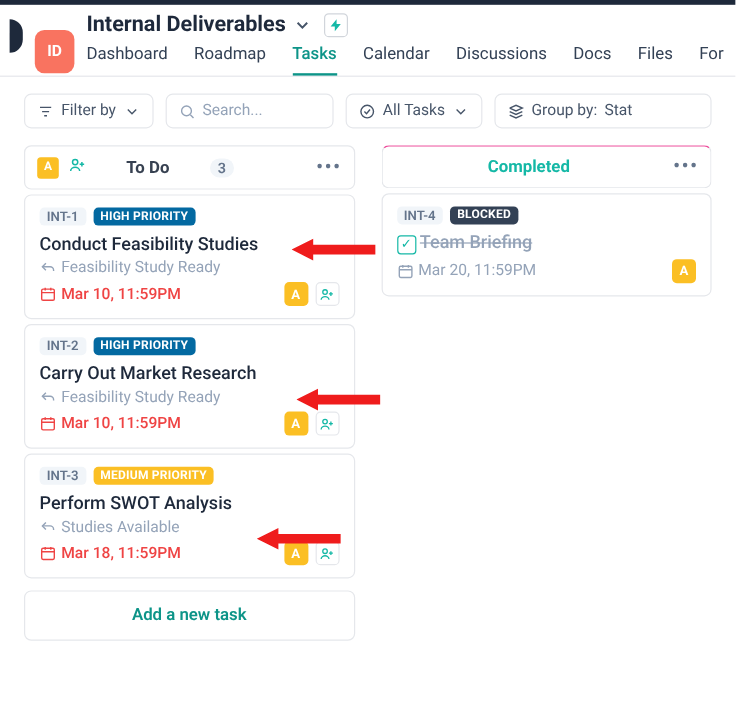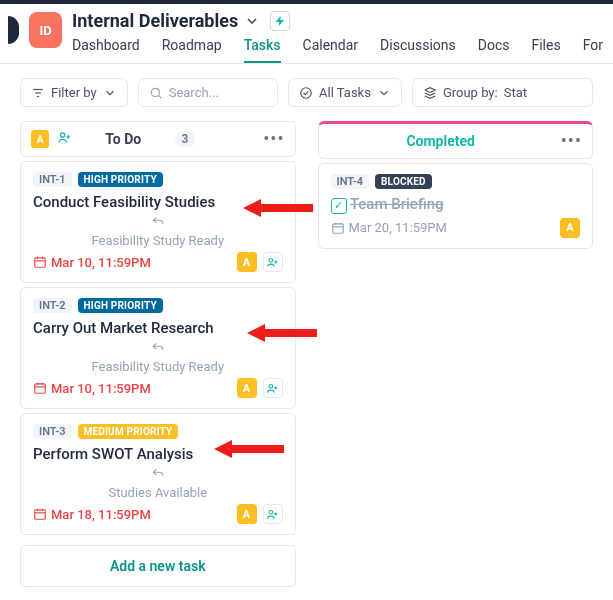--- a/index.html
+++ b/index.html
@@ -1,52 +1,52 @@
 <!DOCTYPE html>
 <html><head>
 <meta charset="utf-8">
 <style>
   * { box-sizing: border-box; margin: 0; padding: 0; }
   body { font-family: -apple-system, BlinkMacSystemFont, "Segoe UI", Roboto, sans-serif; font-size: 14px; color: #1e293b; background: #fff; width: 613px; height: 600px; overflow: hidden; position: relative; }
   .topbar { border-top: 4px solid #1e293b; border-bottom: 1px solid #e5e7eb; padding: 6px 10px 0 8px; display: flex; align-items: flex-start; gap: 10px; }
   .circle-dark { width: 12px; height: 28px; background: #1e293b; border-radius: 0 14px 14px 0; margin-top: 6px; }
-  .proj-icon { width: 36px; height: 36px; background: #f97360; border-radius: 8px; display: flex; align-items: center; justify-content: center; color: #fff; font-weight: 700; font-size: 13px; margin-top: 2px; }
+  .proj-icon { width: 36px; height: 36px; background: #f97360; border-radius: 8px; display: flex; align-items: center; justify-content: center; color: #fff; font-weight: 700; font-size: 13px; margin-top: 15px; }
   .proj-head { flex: 1; }
   .proj-title-row { display: flex; align-items: center; gap: 6px; }
   .proj-title { font-size: 18px; font-weight: 700; }
   .chev { width: 16px; height: 16px; }
   .bolt-box { width: 20px; height: 20px; border: 1px solid #d1d5db; border-radius: 4px; display: flex; align-items: center; justify-content: center; margin-left: 4px; }
   .tabs { display: flex; gap: 22px; margin-top: 6px; font-size: 14px; color: #334155; }
   .tab { padding-bottom: 8px; cursor: pointer; white-space: nowrap; }
   .tab.active { color: #0d9488; border-bottom: 2px solid #0d9488; font-weight: 500; }
   .toolbar { display: flex; gap: 10px; padding: 14px 20px 14px 20px; }
   .group-left { display: flex; gap: 10px; width: 258px; }
   .group-right { display: flex; gap: 10px; flex: 1; }
   .btn { border: 1px solid #e5e7eb; border-radius: 6px; background: #fff; display: flex; align-items: center; gap: 6px; padding: 6px 10px; font-size: 13px; color: #475569; cursor: pointer; white-space: nowrap; }
   .search-box { flex: 1; display: flex; align-items: center; gap: 6px; border: 1px solid #e5e7eb; border-radius: 6px; padding: 6px 10px; font-size: 13px; color: #94a3b8; }
   .board { display: flex; gap: 22px; padding: 0 20px; align-items: flex-start; }
   .col { width: 276px; }
   .col-head { border: 1px solid #e5e7eb; border-radius: 6px; padding: 8px 10px; display: flex; align-items: center; gap: 8px; background: #fff; position: relative; }
-  .col-head.completed { border-top: 3px solid #ec4899; }
+  .col-head.completed { border-top: 1px solid #ec4899; }
   .mini-icon { width: 18px; height: 18px; border-radius: 3px; display: flex; align-items: center; justify-content: center; font-weight: 700; font-size: 10px; }
   .mini-a { background: #fbbf24; color: #fff; }
   .mini-user { color: #14b8a6; font-size: 13px; }
   .col-title { font-weight: 700; color: #374151; flex: 1; text-align: center; }
   .col-title.teal { color: #14b8a6; }
   .count-badge { background: #f1f5f9; color: #64748b; border-radius: 10px; padding: 1px 7px; font-size: 12px; font-weight: 600; }
   .dots { font-size: 18px; color: #64748b; letter-spacing: 1px; line-height: 1; cursor: pointer; }
   .card { border: 1px solid #e5e7eb; border-radius: 6px; padding: 10px 12px; margin-top: 4px; background: #fff; position: relative; }
   .tag-row { display: flex; align-items: center; gap: 6px; margin-bottom: 6px; }
   .int-tag { background: #f1f5f9; color: #64748b; border-radius: 4px; padding: 1px 6px; font-size: 11px; font-weight: 600; }
   .pri-tag { border-radius: 4px; padding: 2px 6px; font-size: 10px; font-weight: 700; color: #fff; letter-spacing: 0.2px; }
   .pri-high { background: #0369a1; }
   .pri-med { background: #fbbf24; }
   .pri-blocked { background: #334155; }
   .card-title { font-size: 15px; font-weight: 500; color: #1e293b; margin-bottom: 4px; }
-  .sub { color: #94a3b8; font-size: 13px; display: flex; align-items: center; gap: 4px; margin-bottom: 2px; flex-direction: column; }
+  .sub { color: #94a3b8; font-size: 13px; display: flex; align-items: center; gap: 4px; margin-bottom: 2px; }
   .card-foot { display: flex; align-items: center; justify-content: space-between; margin-top: 4px; }
   .due { color: #ef4444; font-size: 13px; display: flex; align-items: center; gap: 4px; font-weight: 500; }
   .due.gray { color: #94a3b8; font-weight: 400; }
   .avatars { display: flex; gap: 6px; }
   .mini-box { width: 20px; height: 20px; border-radius: 4px; border: 1px solid #e5e7eb; display: flex; align-items: center; justify-content: center; font-size: 11px; }
   .add-task { border: 1px solid #e5e7eb; border-radius: 6px; padding: 12px; margin-top: 10px; text-align: center; color: #0d9488; font-weight: 600; font-size: 14px; cursor: pointer; background: #fff; }
   .check { width: 16px; height: 16px; border: 1.5px solid #14b8a6; border-radius: 3px; display: inline-flex; align-items: center; justify-content: center; color: #14b8a6; font-size: 11px; }
   .strike { text-decoration: line-through; color: #94a3b8; }
   .arrow { position: absolute; width: 70px; height: 22px; z-index: 10; }
   svg.icon { width: 14px; height: 14px; stroke: currentColor; fill: none; stroke-width: 2; }

